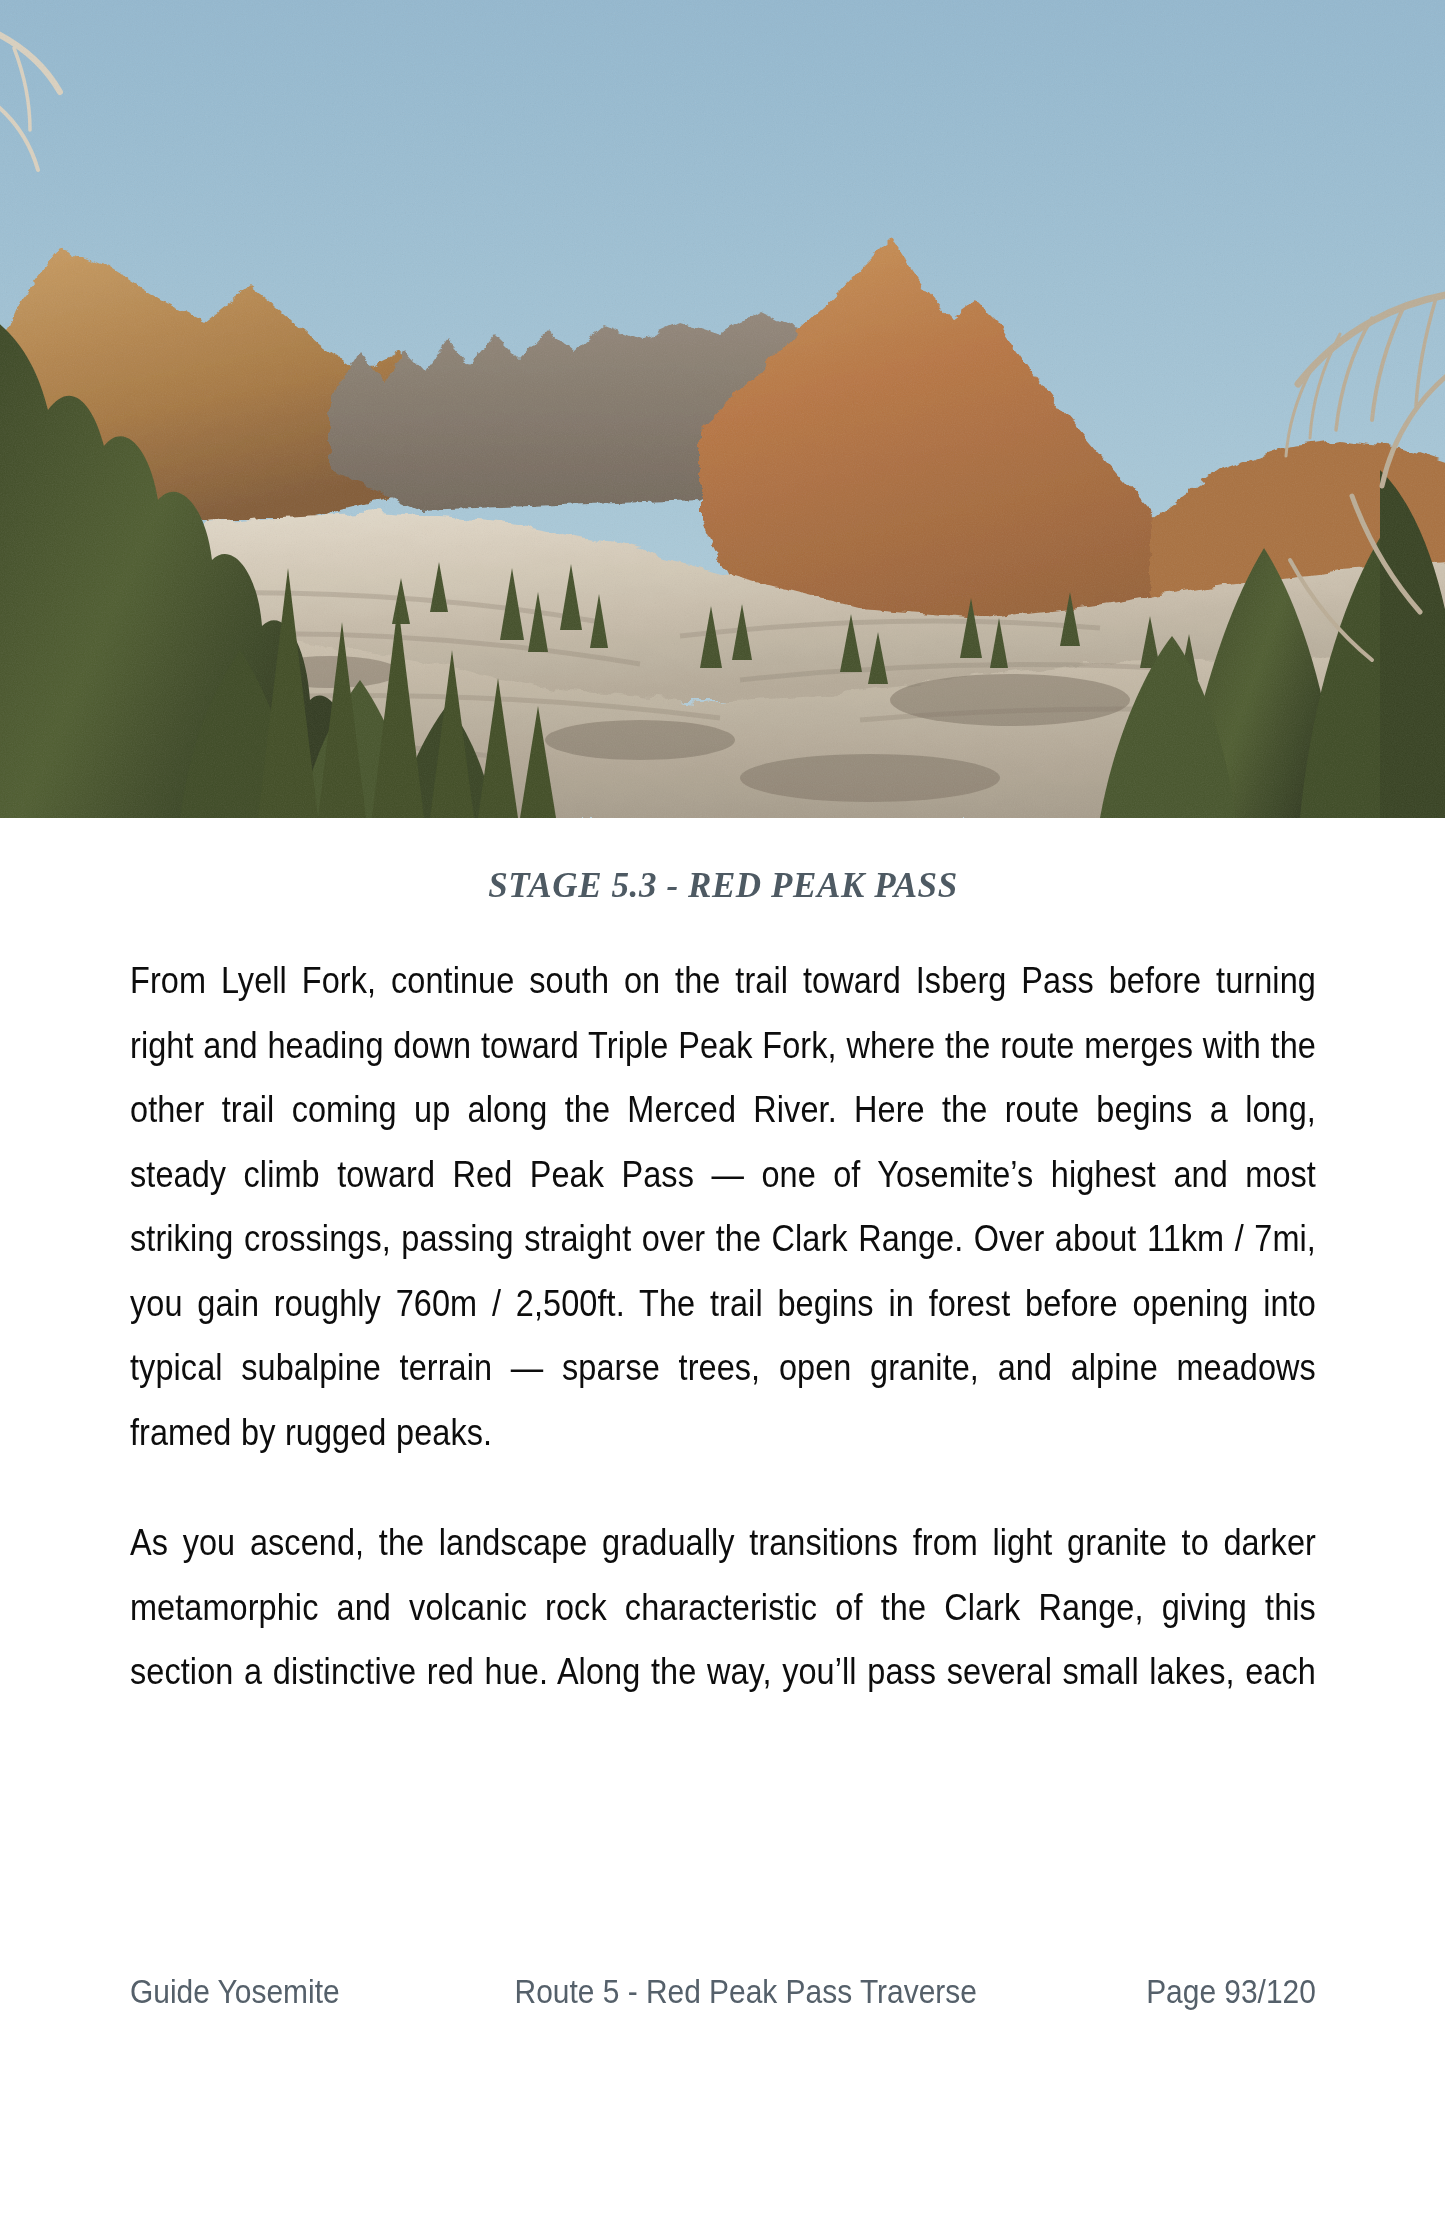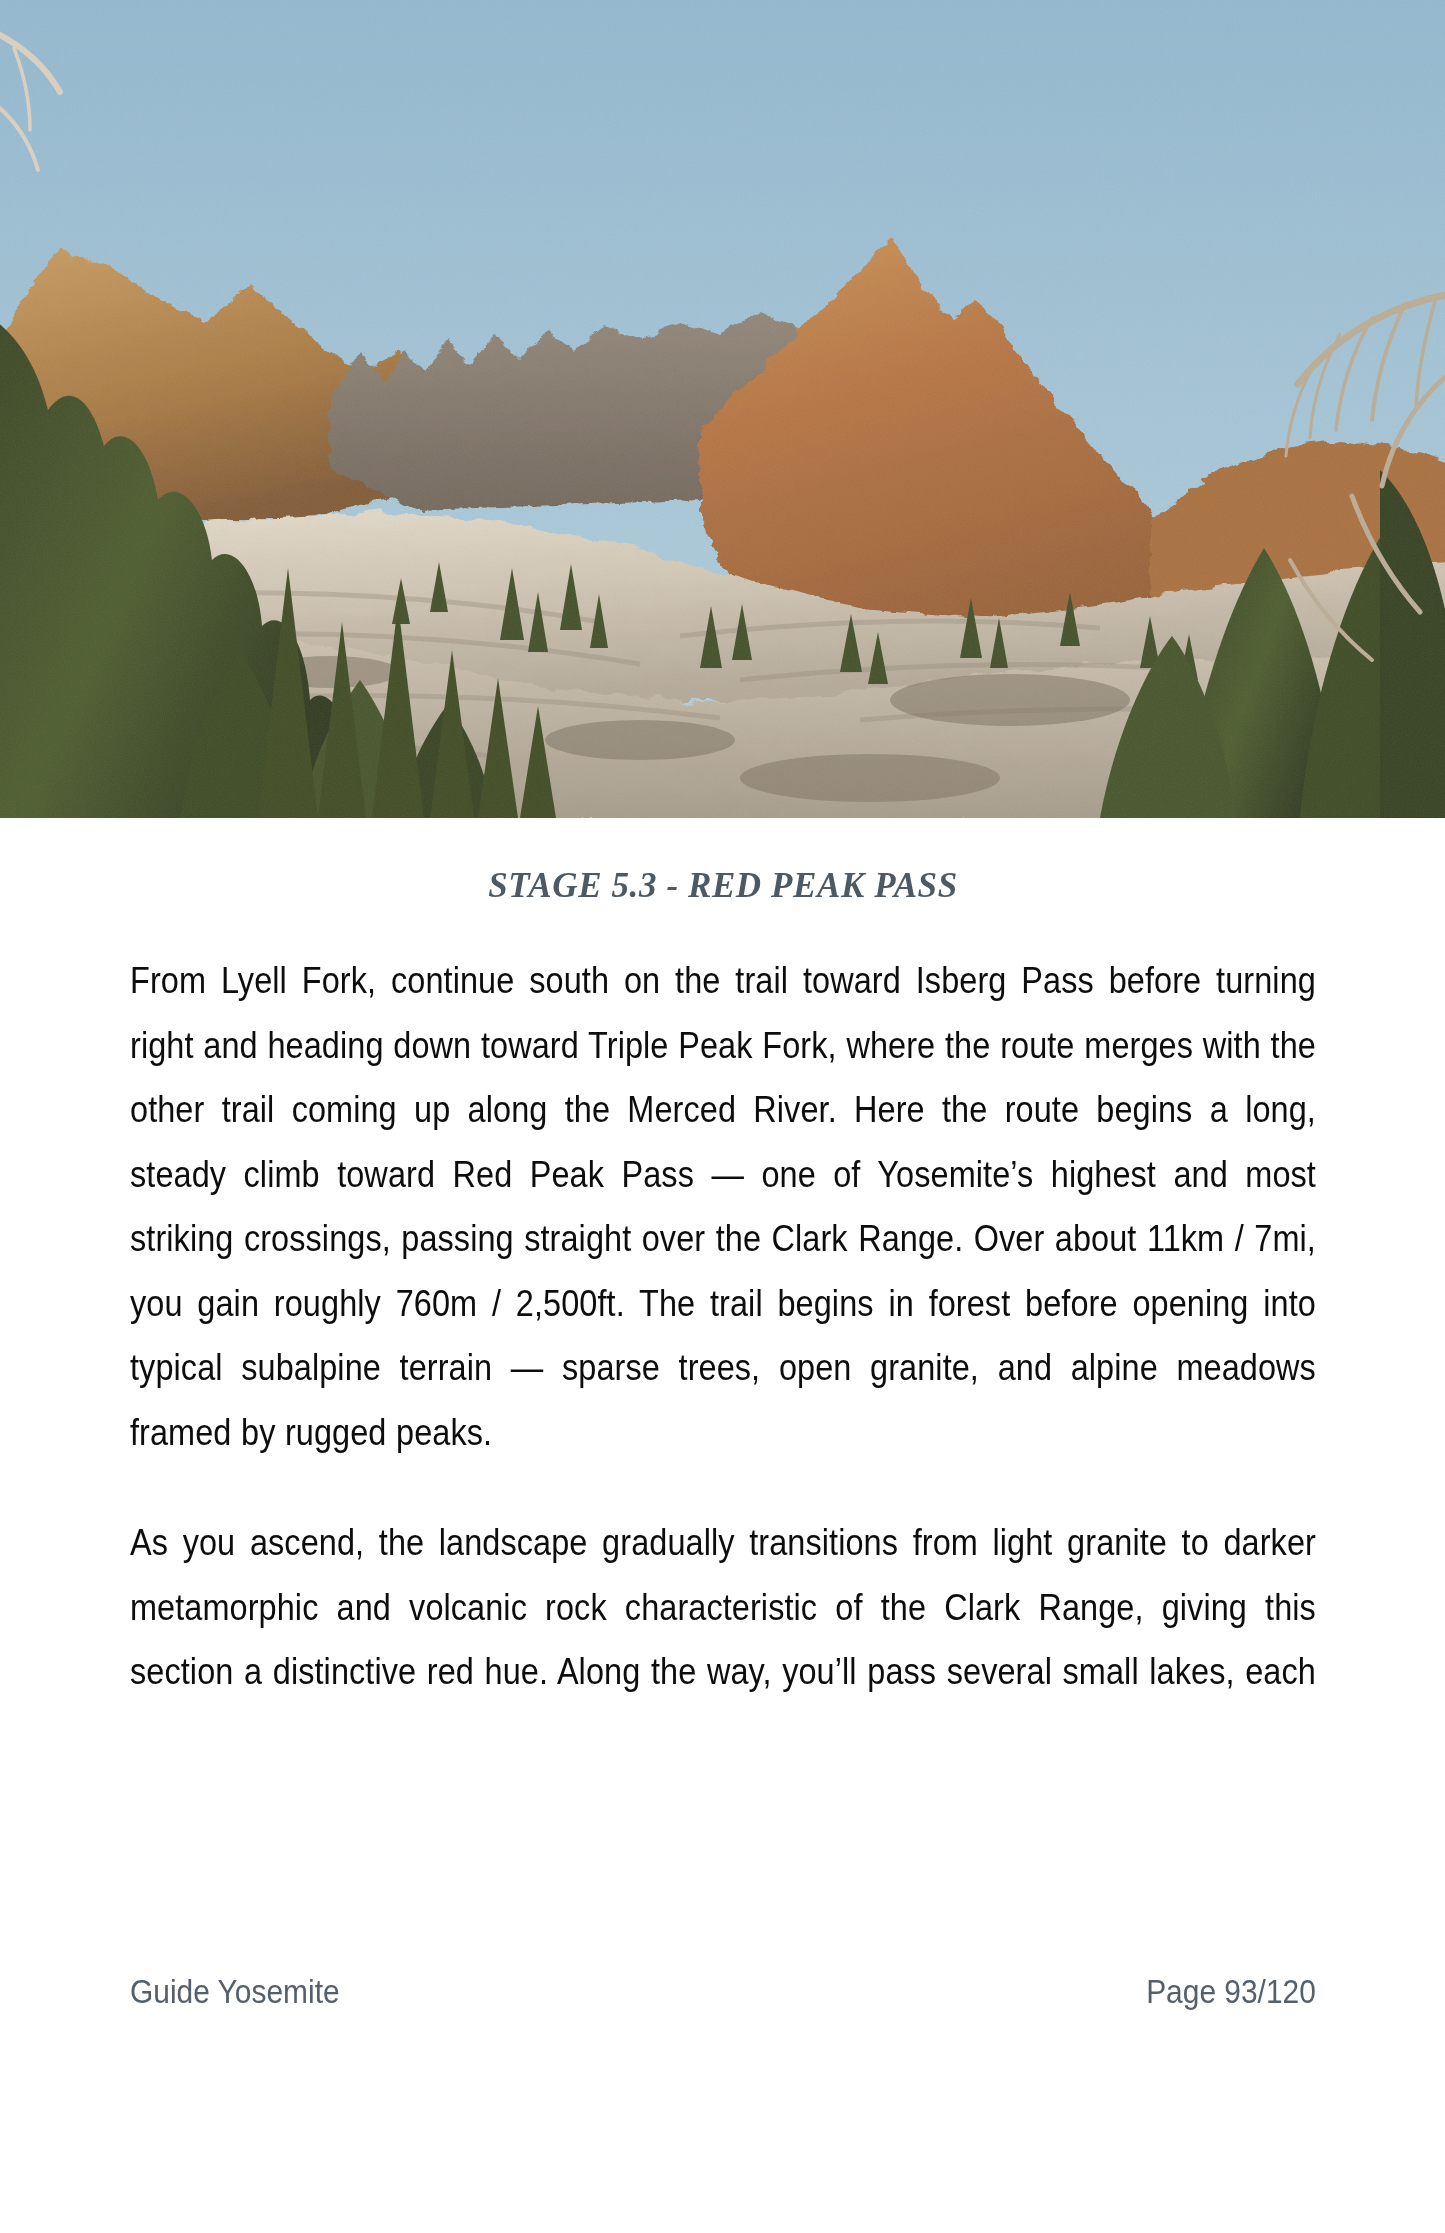--- a/index.html
+++ b/index.html
@@ -283,16 +283,19 @@
 
     <div class="body-block">
       <p class="para">From Lyell Fork, continue south on the trail toward Isberg Pass before turning right and heading down toward Triple Peak Fork, where the route merges with the other trail coming up along the Merced River. Here the route begins a long, steady climb toward Red Peak Pass — one of Yosemite’s highest and most striking crossings, passing straight over the Clark Range. Over about 11km / 7mi, you gain roughly 760m / 2,500ft. The trail begins in forest before opening into typical subalpine terrain — sparse trees, open granite, and alpine meadows framed by rugged peaks.</p>
       <p class="para last">As you ascend, the landscape gradually transitions from light granite to darker metamorphic and volcanic rock characteristic of the Clark Range, giving this section a distinctive red hue. Along the way, you’ll pass several small lakes, each</p>
     </div>
 
   </div>
 
   <div class="footer">
     <div class="f-left">Guide Yosemite</div>
+    <div class="f-center">
+      <span>Route 5 - Red Peak Pass Traverse</span>
+    </div>
     <div class="f-right">Page 93/120</div>
   </div>
 
 </div>
 
 </body></html>

